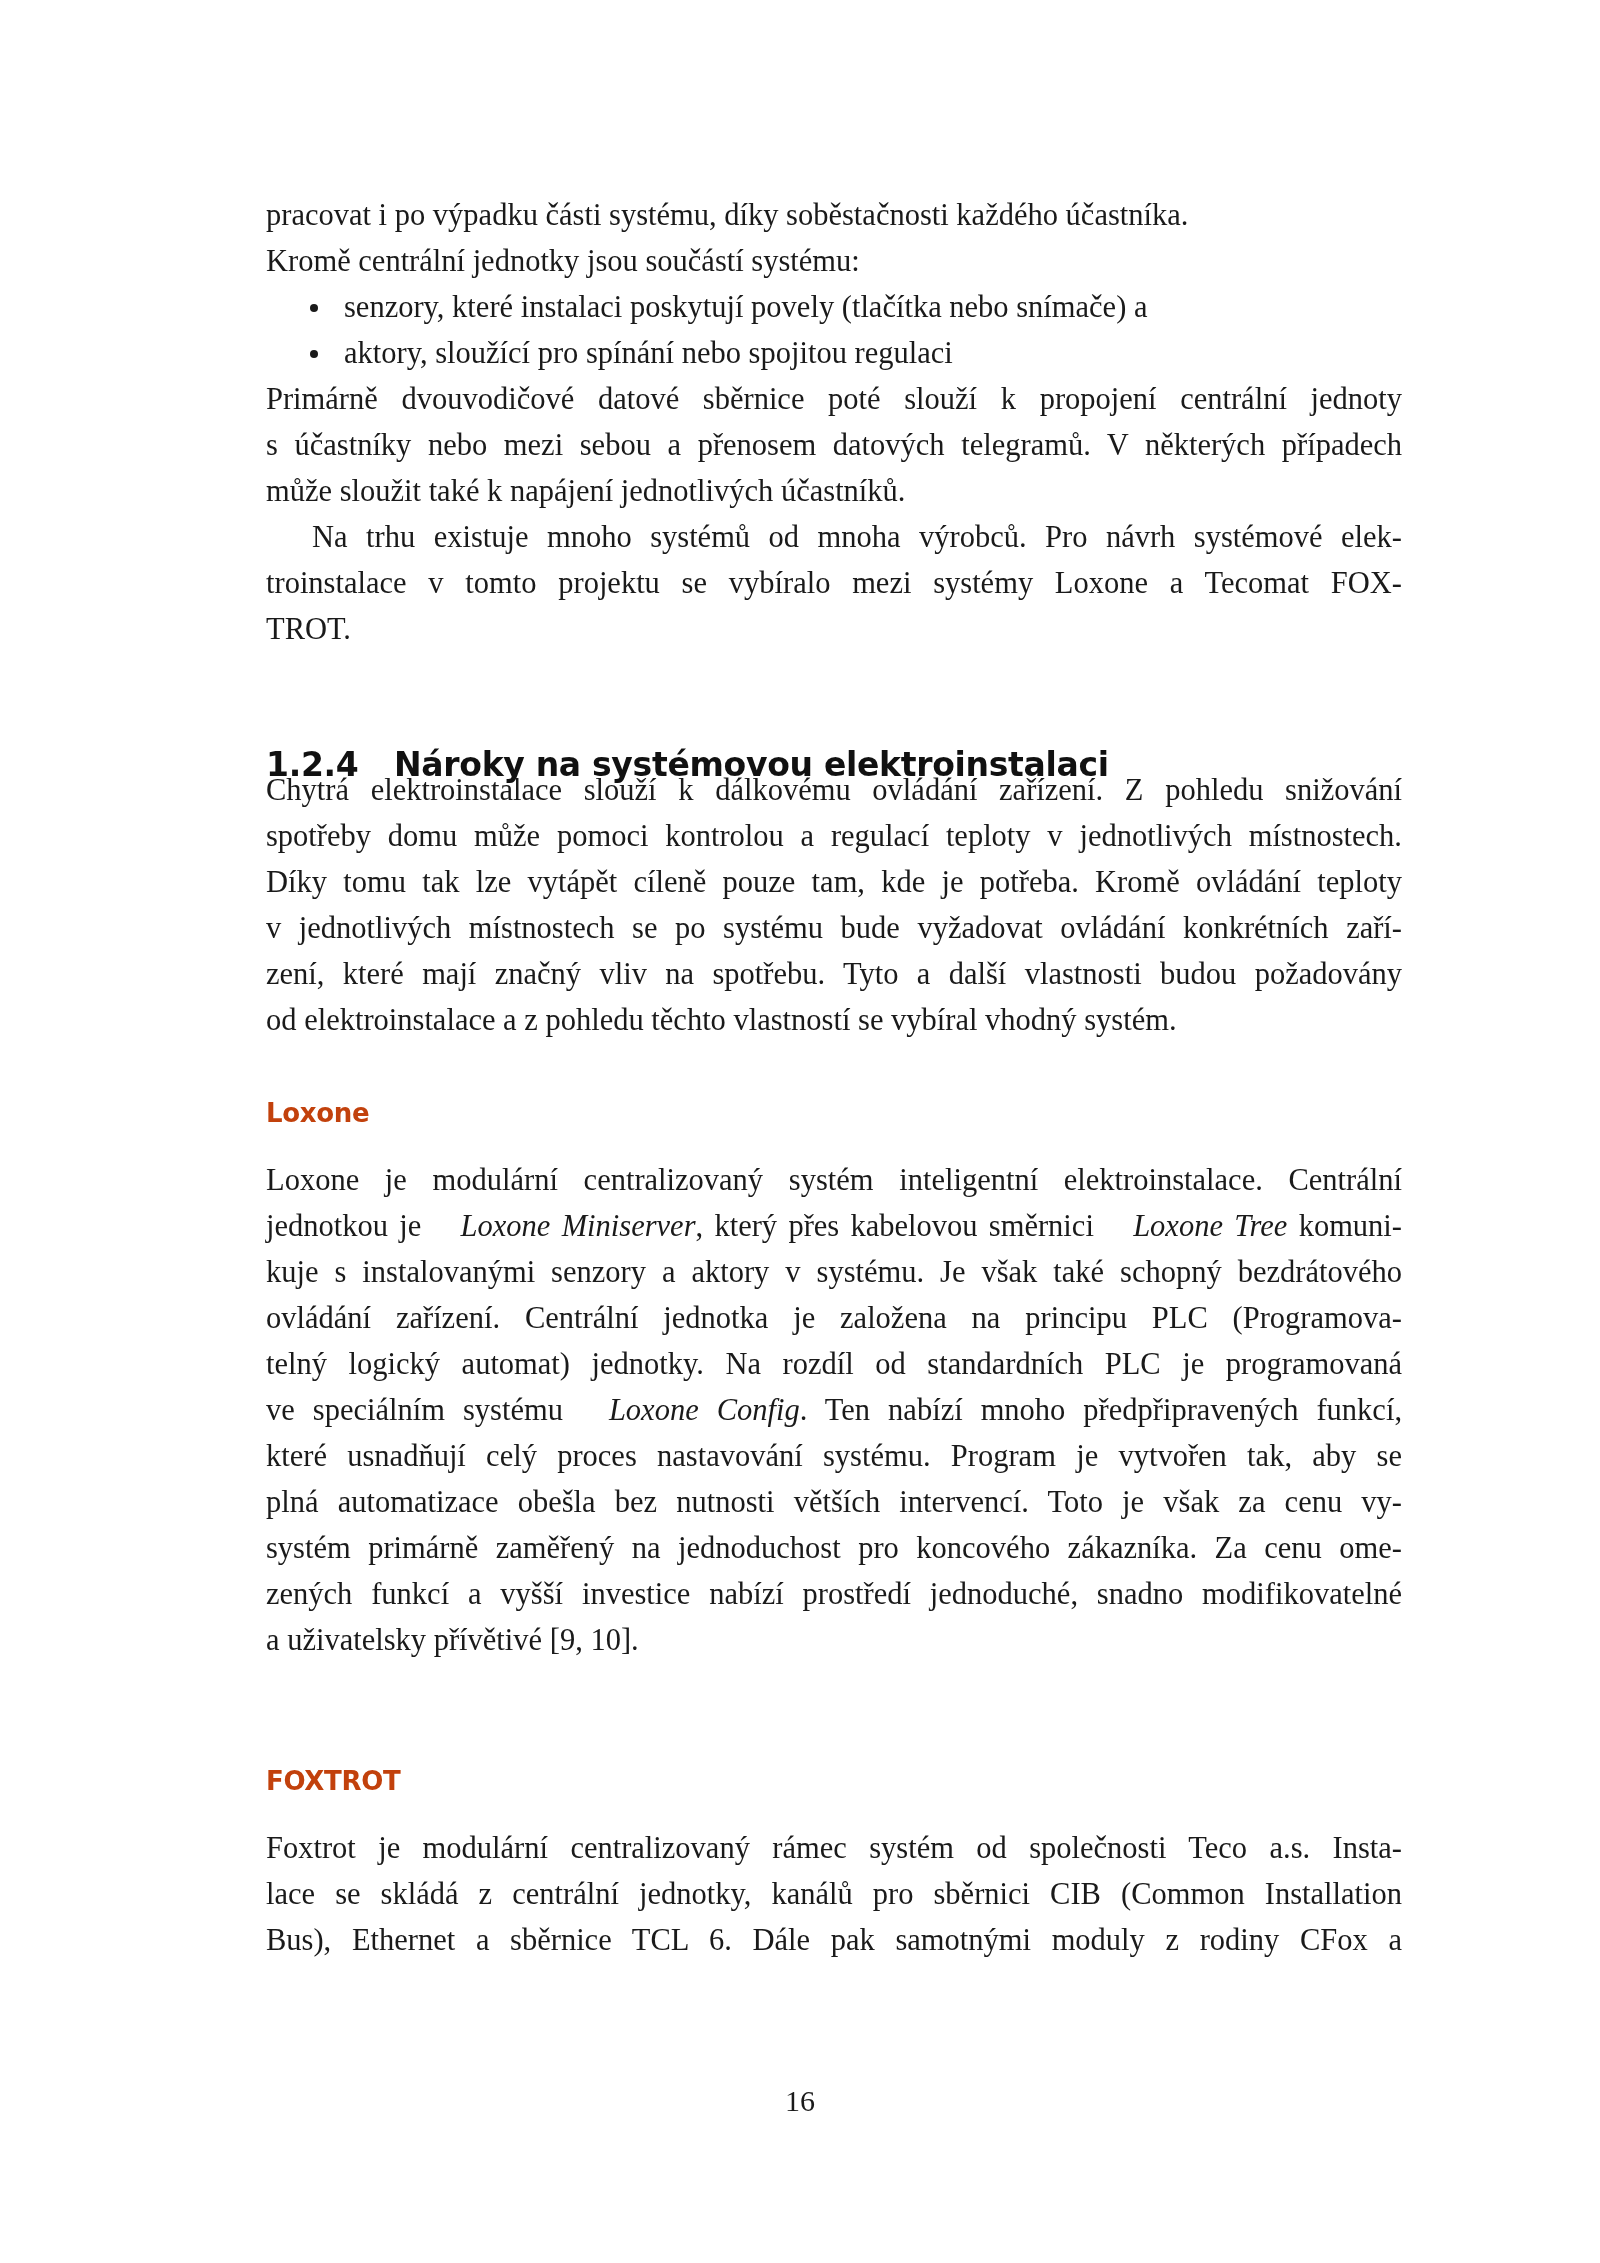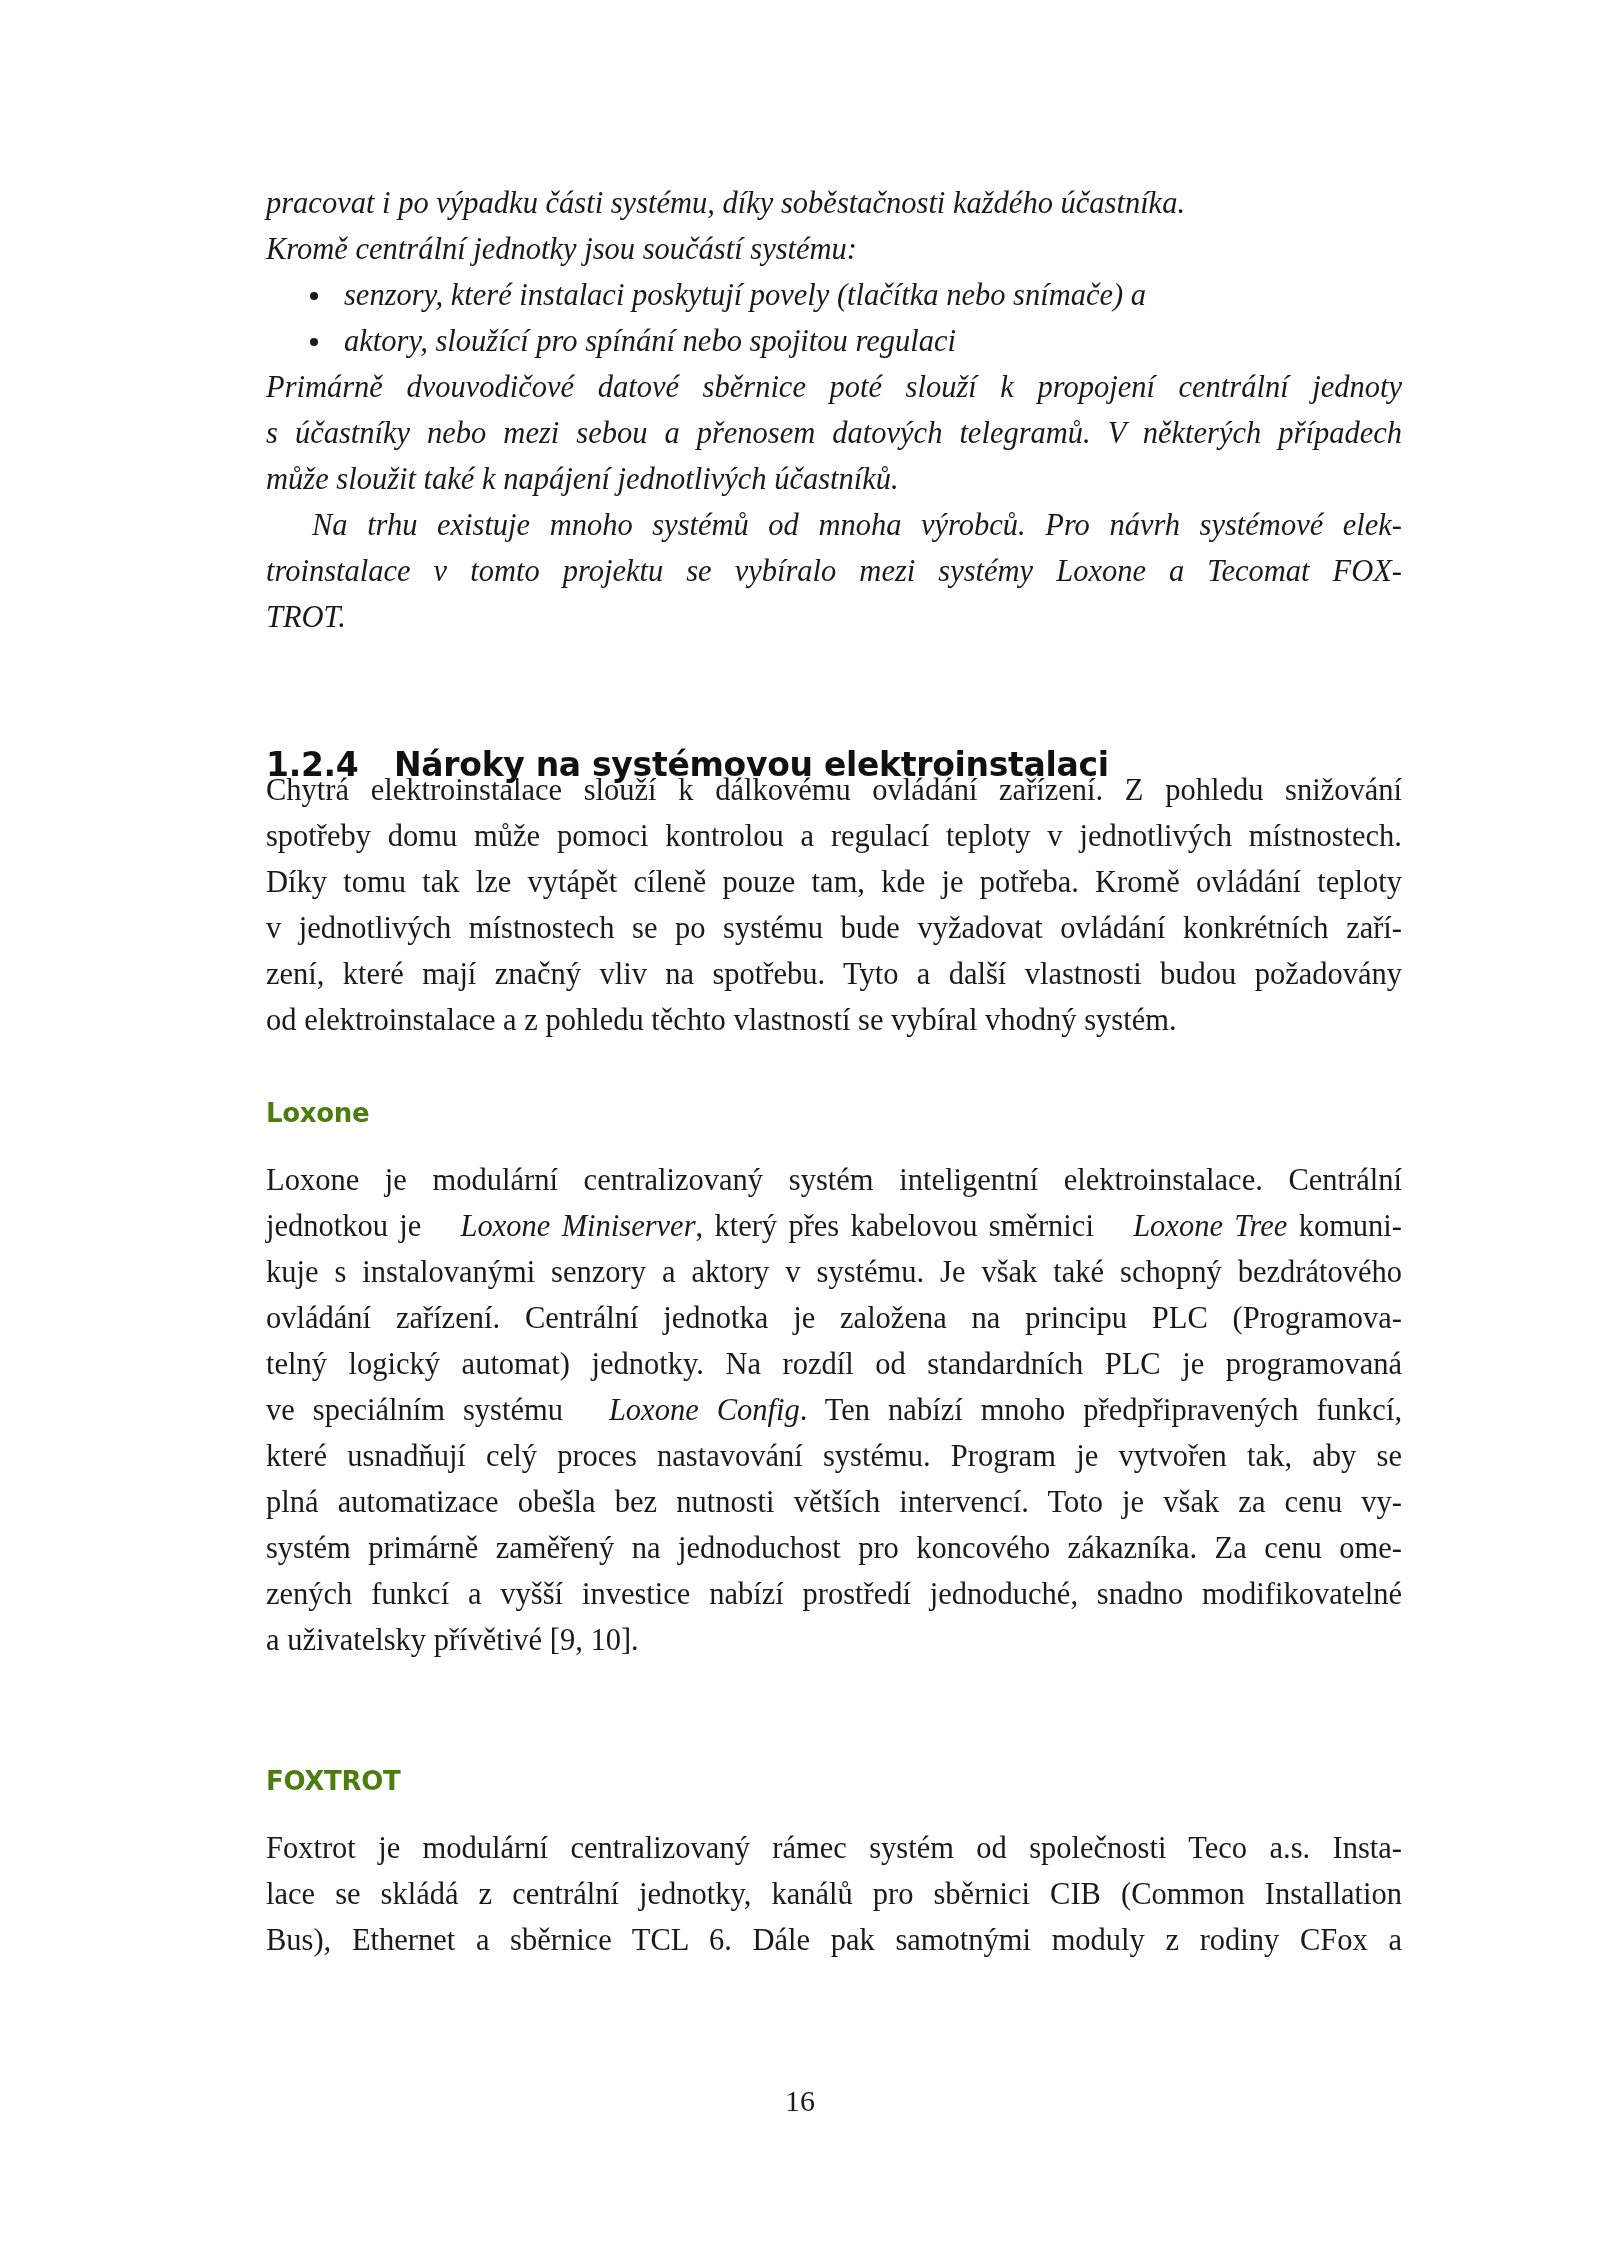--- a/index.html
+++ b/index.html
@@ -25,35 +25,35 @@
   .h3 {
     position: absolute; left: 266px;
     font-family: "DejaVu Sans", "Liberation Sans", sans-serif;
     font-weight: bold; font-size: 33px; color: #111;
     white-space: nowrap; letter-spacing: -0.3px;
   }
   .h3 .num { display: inline-block; width: 128px; }
   .h4 {
     position: absolute; left: 266px;
     font-family: "DejaVu Sans", "Liberation Sans", sans-serif;
-    font-weight: bold; font-size: 26px; color: #4d7c0f;
+    font-weight: bold; font-size: 26px; color: #c2410c;
     white-space: nowrap; letter-spacing: -0.3px;
   }
   .it { font-style: italic; margin-left: 28px; }
   .pagenum {
     position: absolute; left: 0; width: 1600px; top: 2084px; text-align: center;
     font-family: "Liberation Serif", "DejaVu Serif", serif; font-size: 30px; color: #1a1a1a;
   }
 </style>
 </head>
 <body>
 
 <div class="page">
 
-  <div class="col" style="top:180px;font-style:italic;">
+  <div class="col" style="top:192px;">
     <span class="line">pracovat i po výpadku části systému, díky soběstačnosti každého účastníka.</span>
     <span class="line">Kromě centrální jednotky jsou součástí systému:</span>
     <div>
       <div class="line bullet-line">
         <span class="bullet-dot"></span>
         <span>senzory, které instalaci poskytují povely (tlačítka nebo snímače) a</span>
       </div>
       <div class="line bullet-line">
         <span class="bullet-dot"></span>
         <span>aktory, sloužící pro spínání nebo spojitou regulaci</span>

